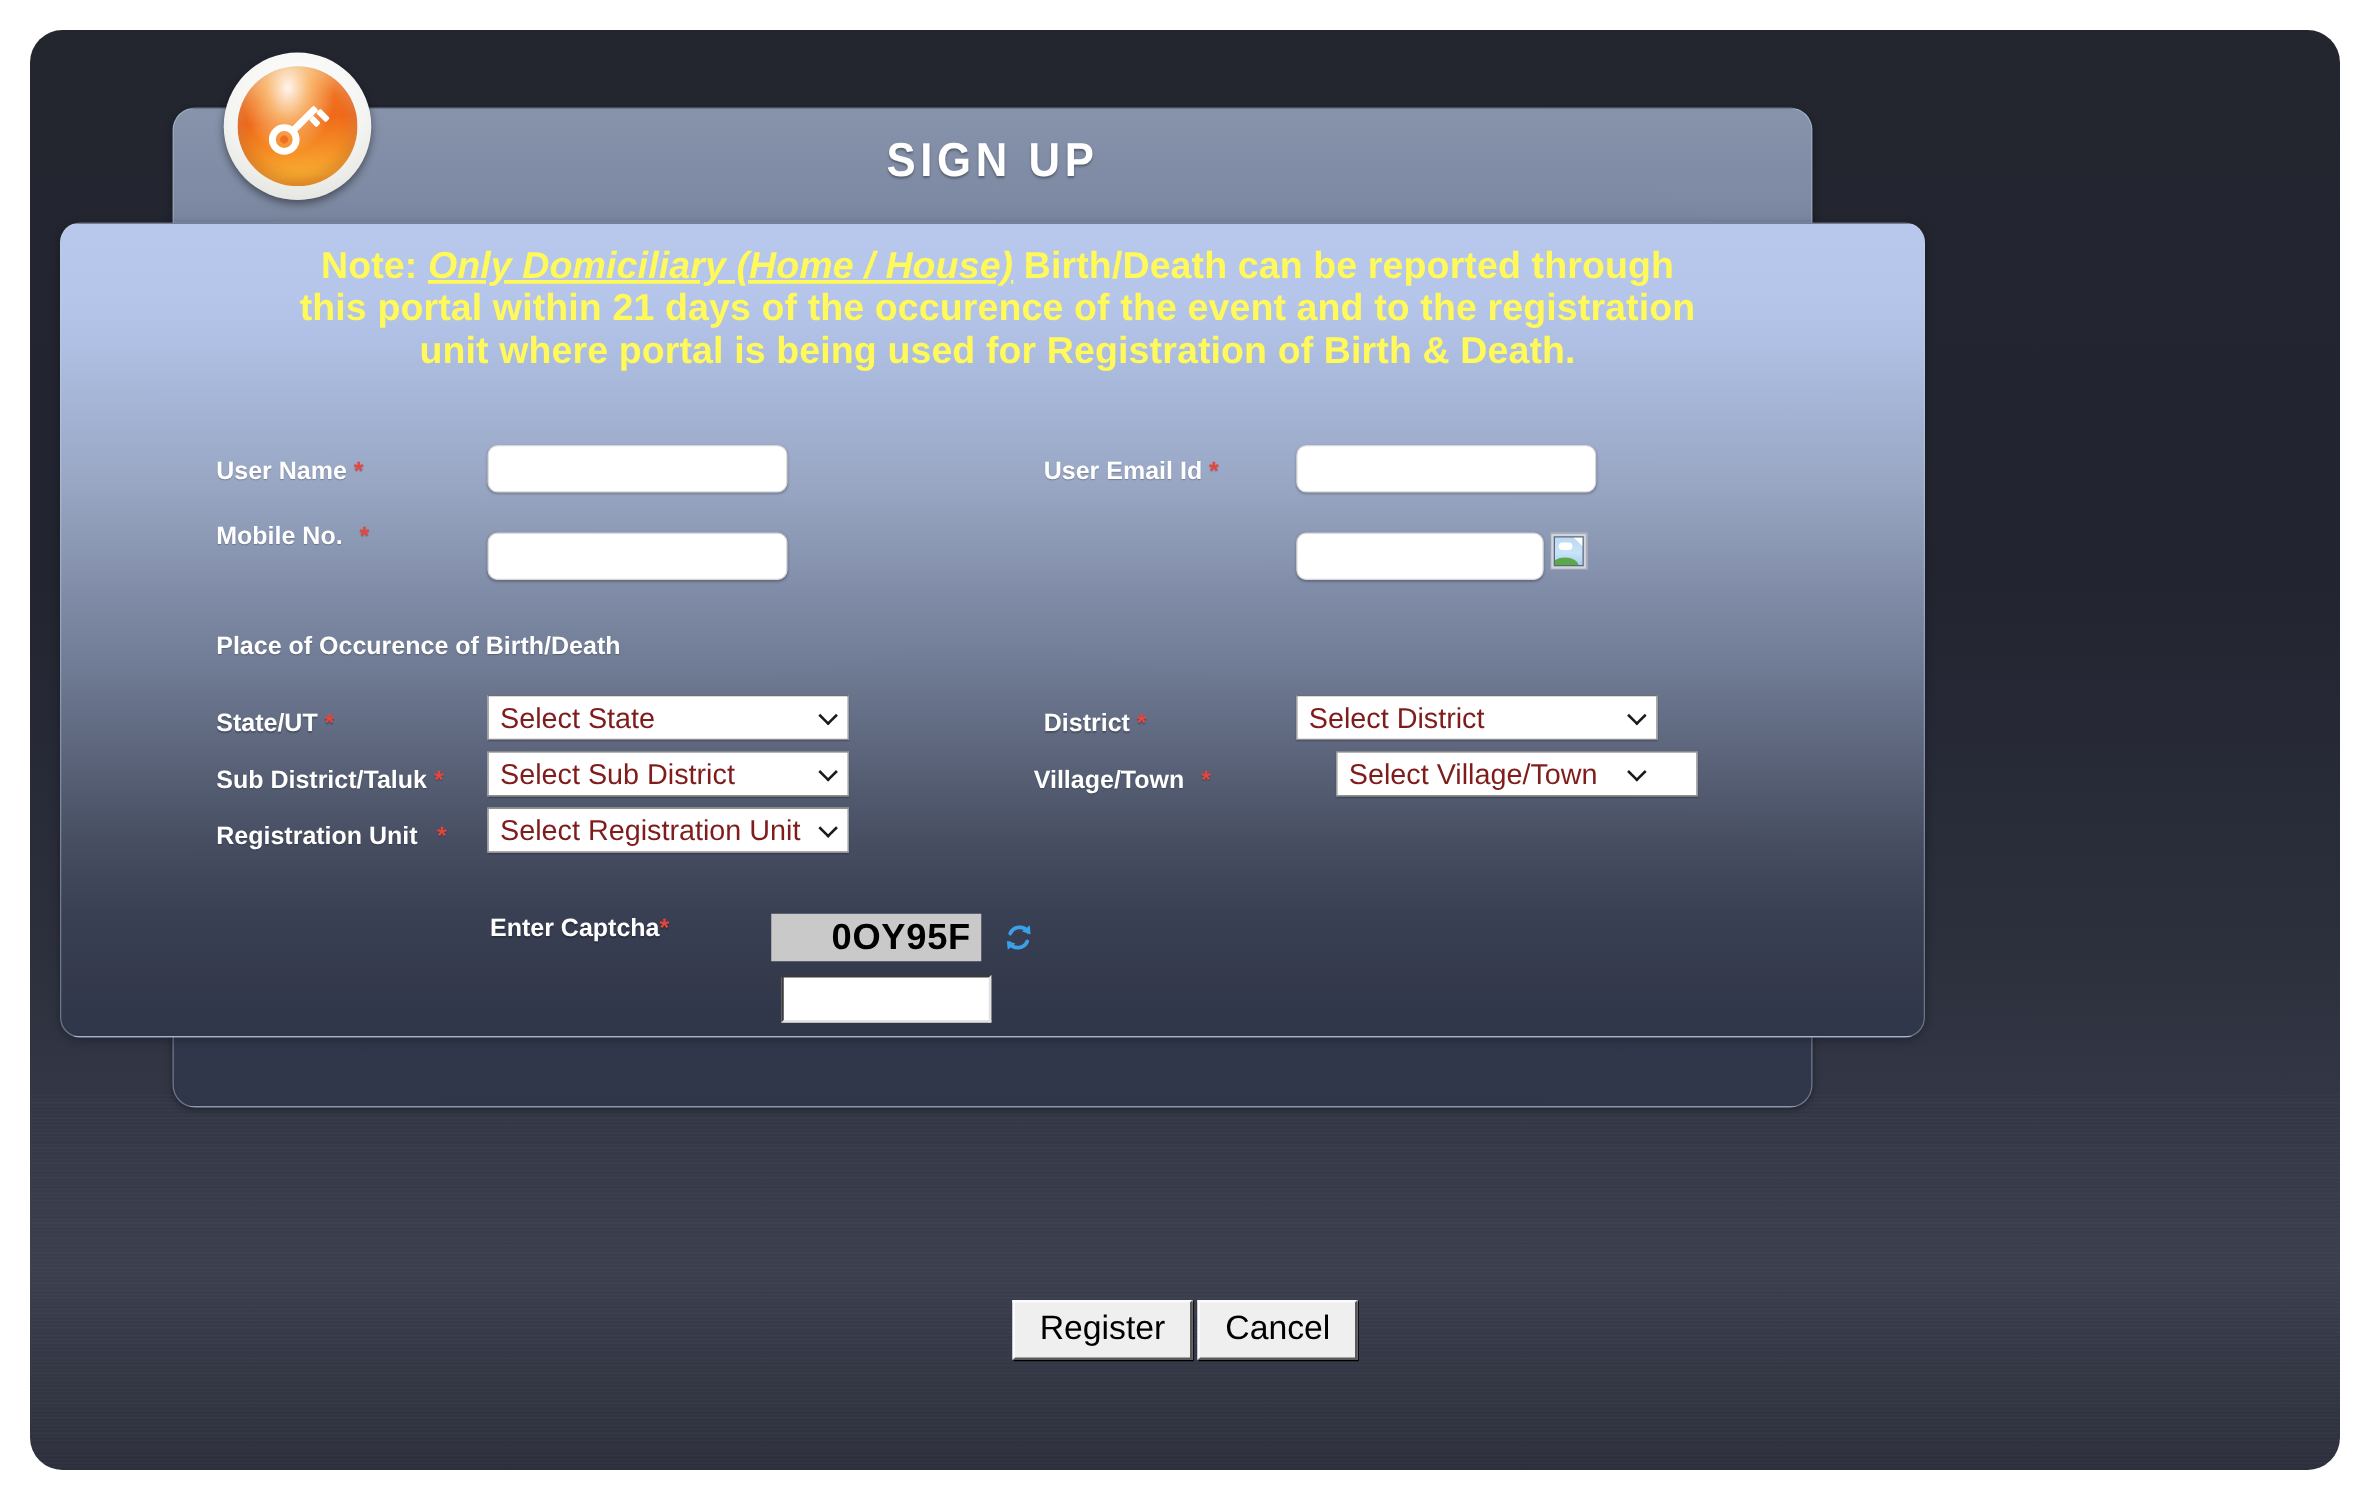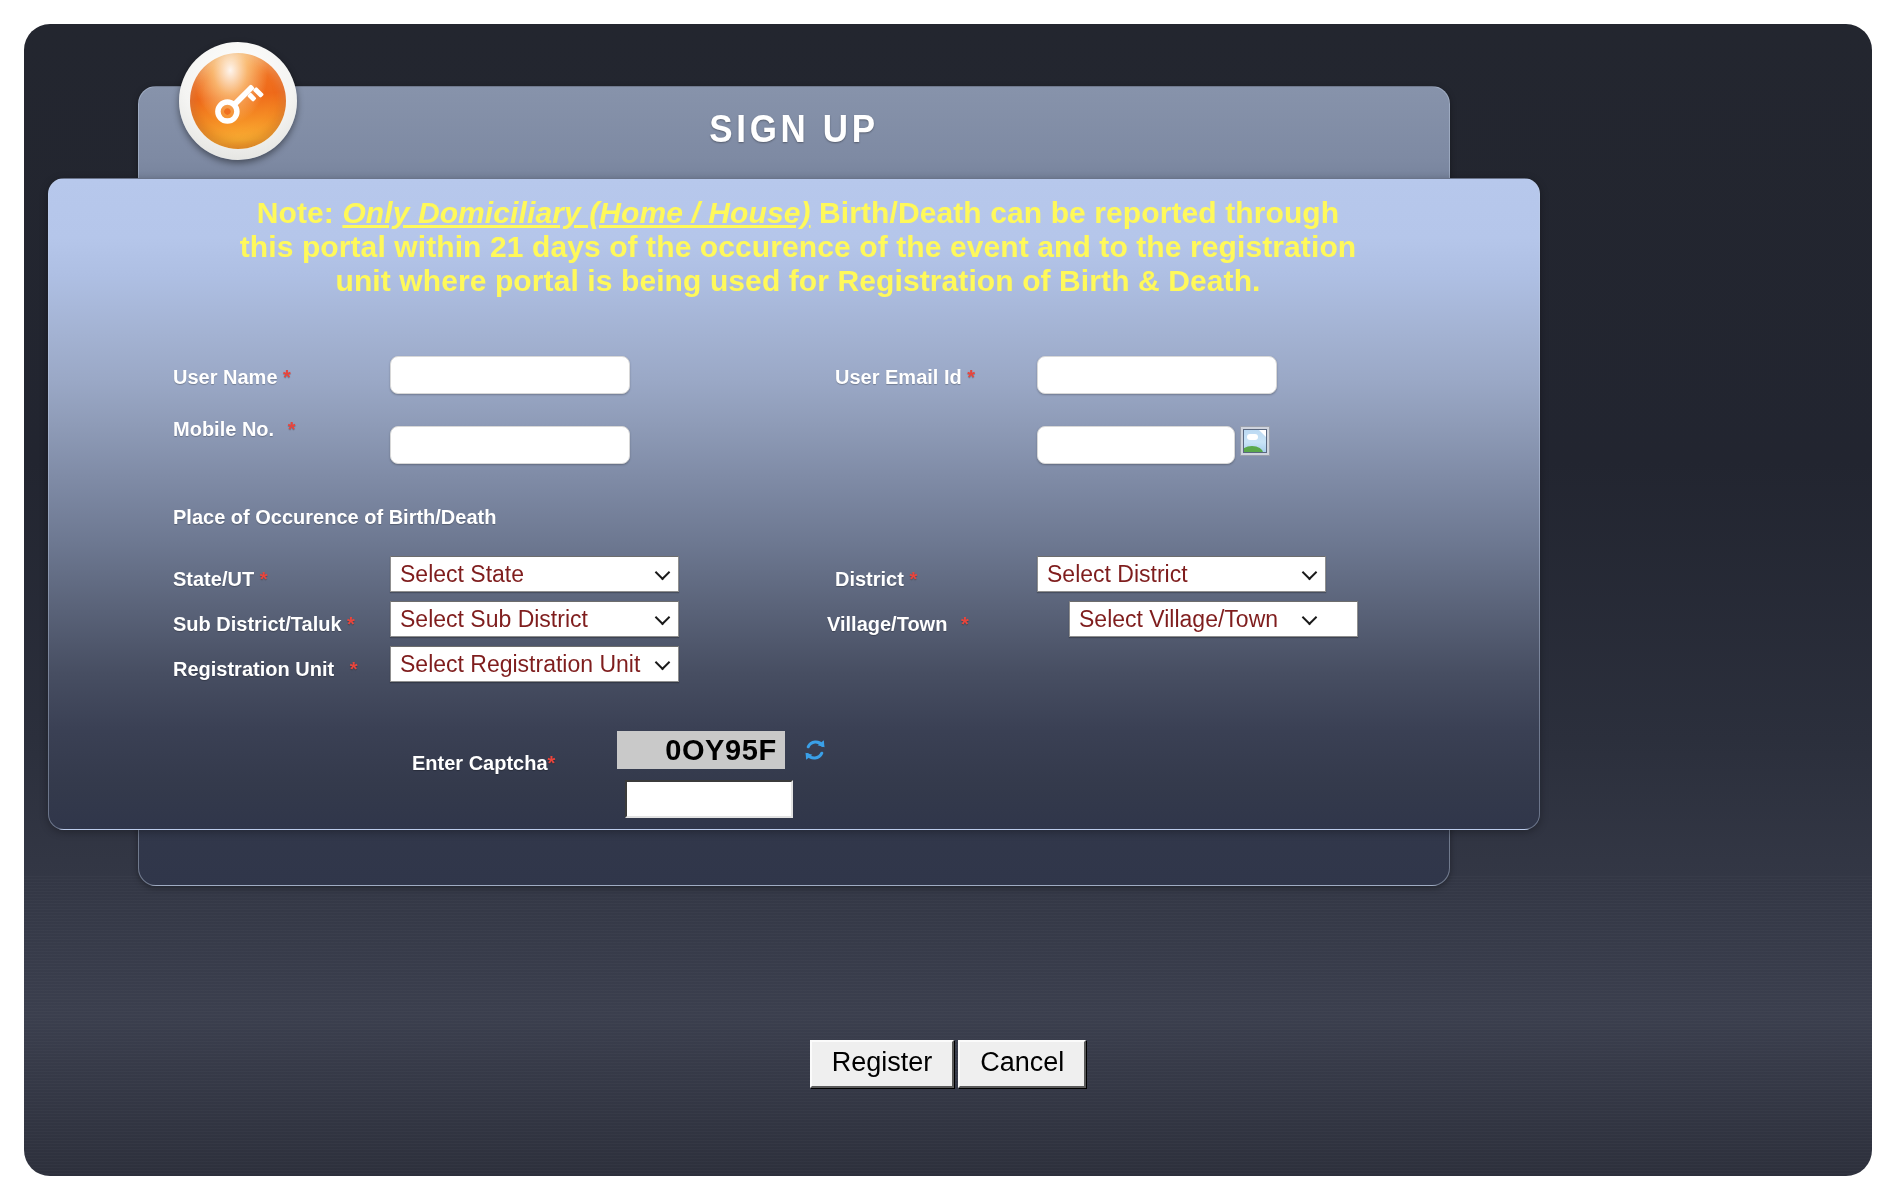--- a/index.html
+++ b/index.html
@@ -397,21 +397,21 @@
         <span>Registration Unit</span>
         <span class="req" style="margin-left:10px;">*</span>
       </div>
       <div class="sel-wrap" style="left:252px; top:560px; width:289px; height:36px;">
         <select class="sel" style="left:0; top:0; width:289px;">
           <option>Select Registration Unit</option>
         </select>
         <span class="chev"></span>
       </div>
 
-      <div class="lbl" style="left:254px; top:664px;margin-left:20px;">
+      <div class="lbl" style="left:254px; top:644px;">
         <span>Enter Captcha</span><span class="req">*</span>
       </div>
       <div class="captcha-box" style="left:479px; top:645px;padding-left:40px;">0OY95F</div>
       <div class="refresh-icon" style="left:664px; top:651px;">
         <svg width="26" height="26" viewBox="0 0 26 26" aria-hidden="true">
           <path d="M20.5 8.5 A8.2 8.2 0 0 0 6.2 9.8" fill="none" stroke="#3aa0e8" stroke-width="3" stroke-linecap="round"></path>
           <polygon points="21.8,3.2 22.5,10.3 15.6,8.2" fill="#3aa0e8"></polygon>
           <path d="M5.5 17.5 A8.2 8.2 0 0 0 19.8 16.2" fill="none" stroke="#3aa0e8" stroke-width="3" stroke-linecap="round"></path>
           <polygon points="4.2,22.8 3.5,15.7 10.4,17.8" fill="#3aa0e8"></polygon>
         </svg>

